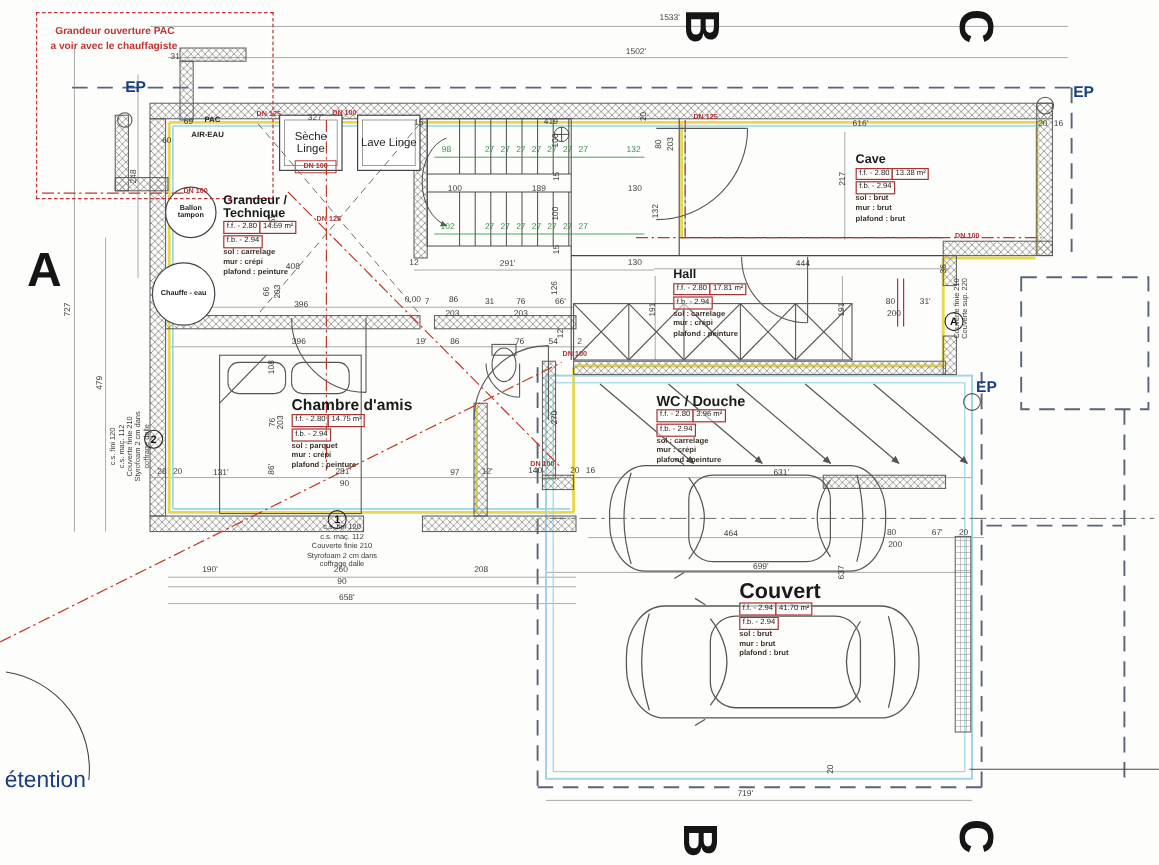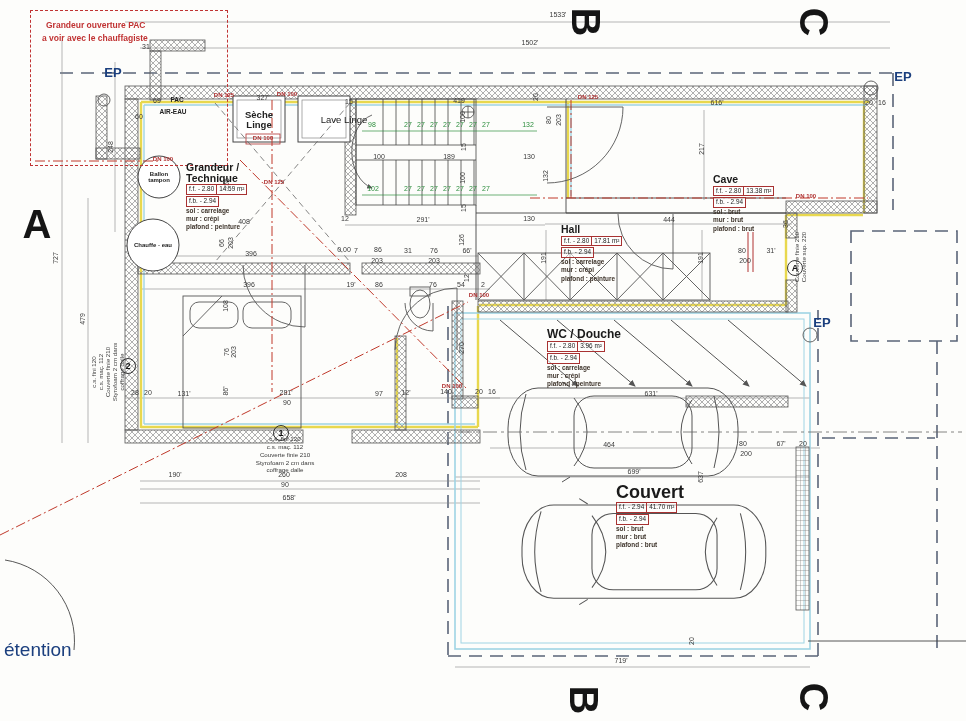--- a/index.html
+++ b/index.html
@@ -350,40 +350,40 @@
         <text class="lbl sn" transform="translate(799 257) rotate(-90)">Couverte finie 210</text>
         <text class="lbl sn" transform="translate(806 257) rotate(-90)">Couverte sup. 220</text>
         <text class="lbl note" transform="translate(46 28)">Grandeur ouverture PAC</text>
         <text class="lbl note" transform="translate(42 41)">a voir avec le chauffagiste</text>
         <text class="lbl ret" transform="translate(4 656)">étention</text>
       </g>
 </svg>
 
 <div class="pacnote"></div>
 
-<div class="ov appliance" style="left:233px;top:99px;width:52px;height:42px;font-weight:bold;">Sèche Linge</div>
-<div class="ov appliance" style="left:298px;top:99px;width:52px;height:42px;padding-left:20px;">Lave Linge</div>
+<div class="ov appliance" style="left:233px;top:99px;width:52px;height:42px;">Sèche Linge</div>
+<div class="ov appliance" style="left:298px;top:99px;width:52px;height:42px;">Lave Linge</div>
 <div class="ov circtxt" style="left:141px;top:163px;width:36px;height:28px;">Ballon tampon</div>
 <div class="ov circtxt" style="left:129px;top:233px;width:48px;height:24px;">Chauffe - eau</div>
 
 <div class="ov room" style="left:186px;top:162px;width:110px;">
   <div class="rname" style="width:80px;">Grandeur / Technique</div>
   <div class="ffrow">
         <span class="bx">f.f. - 2.80</span>
         <span class="bx">14.59 m²</span>
       </div>
   <div class="ffrow">
         <span class="bx">f.b. - 2.94</span>
       </div>
   <div class="fin">sol :  carrelage</div>
   <div class="fin">mur :  crépi</div>
   <div class="fin">plafond :  peinture</div>
 </div>
 
-<div class="ov room" style="left:713px;top:128px;width:110px;margin-top:46px;">
+<div class="ov room" style="left:713px;top:128px;width:110px;">
   <div class="rname">Cave</div>
   <div class="ffrow">
         <span class="bx">f.f. - 2.80</span>
         <span class="bx">13.38 m²</span>
       </div>
   <div class="ffrow">
         <span class="bx">f.b. - 2.94</span>
       </div>
   <div class="fin">sol :  brut</div>
   <div class="fin">mur :  brut</div>
@@ -397,20 +397,33 @@
         <span class="bx">17.81 m²</span>
       </div>
   <div class="ffrow">
         <span class="bx">f.b. - 2.94</span>
       </div>
   <div class="fin">sol :  carrelage</div>
   <div class="fin">mur :  crépi</div>
   <div class="fin">plafond :  peinture</div>
 </div>
 
+<div class="ov room big" style="left:243px;top:331px;width:130px;">
+  <div class="rname">Chambre d'amis</div>
+  <div class="ffrow">
+        <span class="bx">f.f. - 2.80</span>
+        <span class="bx">14.75 m²</span>
+      </div>
+  <div class="ffrow">
+        <span class="bx">f.b. - 2.94</span>
+      </div>
+  <div class="fin">sol :  parquet</div>
+  <div class="fin">mur :  crépi</div>
+  <div class="fin">plafond :  peinture</div>
+</div>
 
 <div class="ov room" style="left:503px;top:328px;width:120px;padding-left:44px;">
   <div class="rname" style="font-size:12px;">WC / Douche</div>
   <div class="ffrow">
         <span class="bx">f.f. - 2.80</span>
         <span class="bx">3.96 m²</span>
       </div>
   <div class="ffrow">
         <span class="bx">f.b. - 2.94</span>
       </div>

